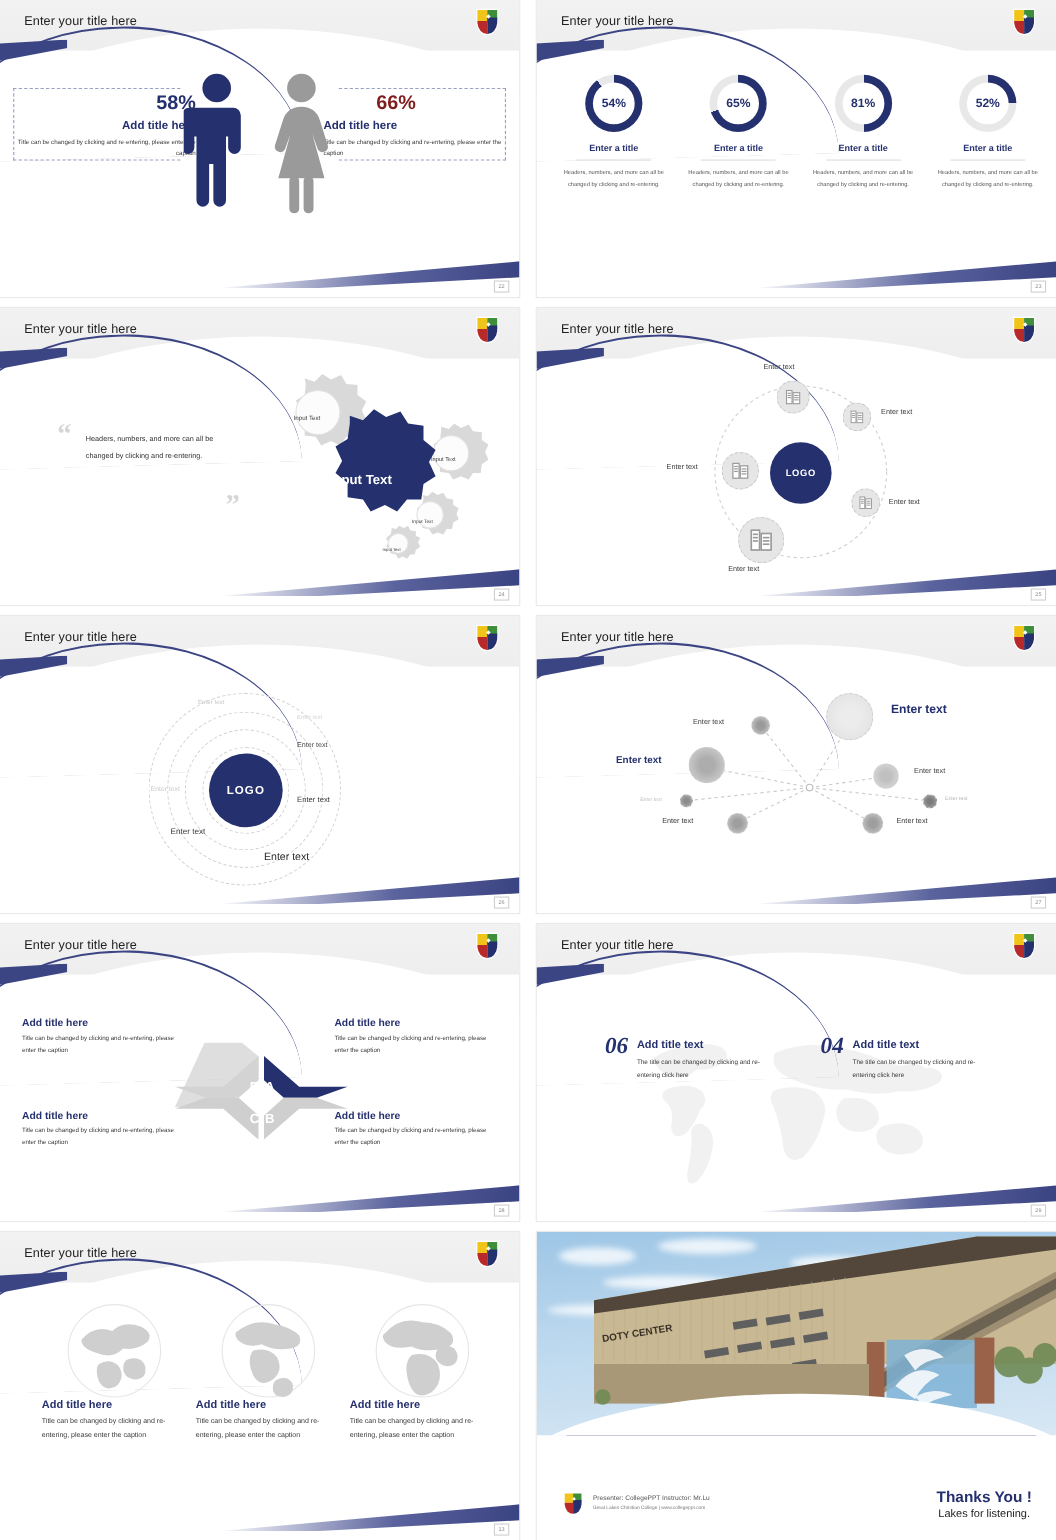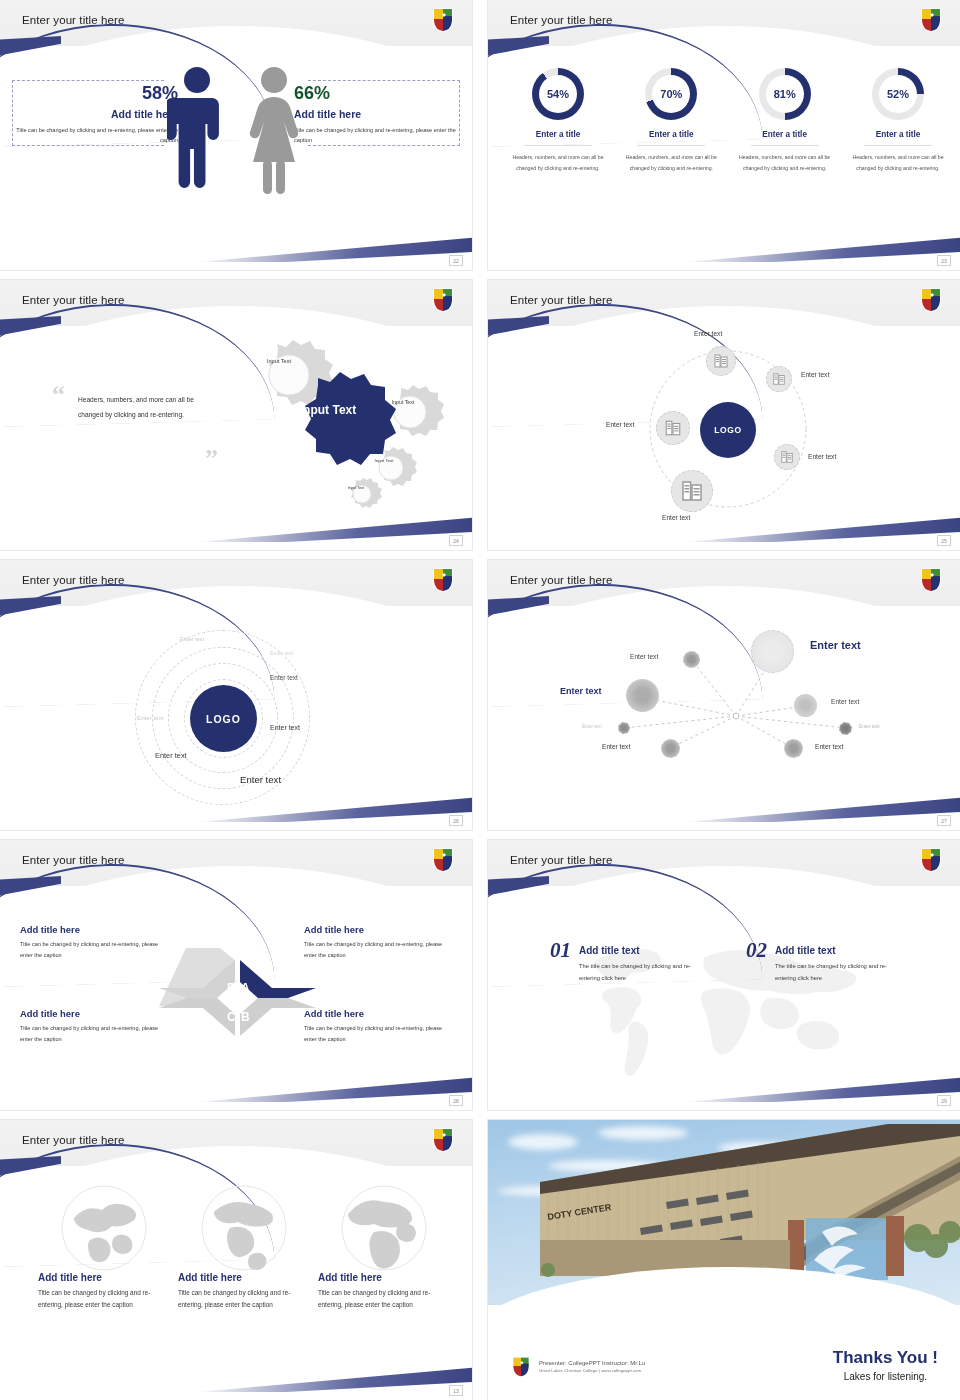--- a/index.html
+++ b/index.html
@@ -76,21 +76,21 @@
 
   
   :root { }
 
   
   .s1-wrap { position:absolute; inset:0; }
   .s1-col { position:absolute; top:38px; width:168px; }
   .s1-col.left  { left: 12px; text-align:right; }
   .s1-col.right { right: 12px; text-align:left; }
   .s1-pct { font-size: 18px; font-weight: bold; line-height:1.1; }
-  .s1-pct.m { color:#25306e; } .s1-pct.f { color:#14532d; }
+  .s1-pct.m { color:#25306e; } .s1-pct.f { color:#7f1d1d;margin-left:48px; }
   .s1-h  { font-size: 10.5px; font-weight: bold; color:#25306e; margin-top:4px; }
   .s1-p  { font-size: 5.6px; color:#3a3a3a; line-height:1.85; margin-top:5px; }
   .s1-dash { position:absolute; border:1px dashed #9aa0c0; }
   .s1-figs { position:absolute; left:50%; top:18px; transform:translateX(-50%);
              display:flex; gap:16px; align-items:flex-end; }
 
   
   .s2-row { position:absolute; left:22px; right:14px; top:22px; display:flex; justify-content:space-between; }
   .s2-item { width:96px; text-align:center; }
   .donut { position:relative; width:52px; height:52px; margin:0 auto; border-radius:50%; }
@@ -99,21 +99,21 @@
                 font-size:11px; font-weight:bold; color:#25306e; z-index:2; }
   .s2-title { margin-top:10px; font-size:8.2px; font-weight:bold; color:#25306e; }
   .s2-rule { height:1px; background:#dddddd; margin:6px 14px; }
   .s2-desc { font-size:5.2px; color:#555; line-height:2.1; }
 
   
   .quote-mark { position:absolute; font-size:26px; color:#d6d6d6; font-family:"Liberation Serif",serif; font-weight:bold; }
   .s3-text { position:absolute; left:78px; top:66px; width:142px; font-size:6.6px; color:#333; line-height:2.3; }
   .gear { position:absolute; }
   .gear .lbl { position:absolute; inset:0; display:flex; flex-direction:column;
-               align-items:center; justify-content:flex-start; text-align:center; line-height:1.15; }
+               align-items:center; justify-content:flex-end; text-align:center; line-height:1.15; }
 
   
   .s4-logo { position:absolute; width:56px; height:56px; border-radius:50%; background:#25306e;
              color:#fff; font-size:8.5px; font-weight:bold; letter-spacing:.6px;
              display:flex; align-items:center; justify-content:center; }
   .node { position:absolute; border-radius:50%; background:#e6e6e6; border:1px dashed #c9c9c9;
           display:flex; align-items:center; justify-content:center; }
   .ntext { position:absolute; font-size:6.6px; color:#3b3b3b; white-space:nowrap; }
 
   
@@ -142,21 +142,21 @@
   .s9-p { font-size:6.4px; color:#3a3a3a; line-height:1.95; margin-top:4px; }
 
   
   .photo { position:absolute; left:0; top:0; width:100%; height:185px; overflow:hidden; }
   .sky { position:absolute; inset:0; background:linear-gradient(175deg,#9ec6e6 0%, #bcd8ee 45%, #d8e8f4 100%); }
   .cloud { position:absolute; background:rgba(255,255,255,.78); border-radius:50%; filter:blur(3px); }
   .photo-curve { position:absolute; left:-5%; bottom:-40px; width:112%; height:78px;
                  background:#ffffff; border-radius:50% 50% 0 0 / 100% 100% 0 0; }
   .photo-curve-navy { position:absolute; left:-5%; bottom:-46px; width:112%; height:78px;
                  background:#2b3275; border-radius:50% 50% 0 0 / 100% 100% 0 0; }
-  .thanks-big { font-size:17px; font-weight:bold; color:#25306e; }
+  .thanks-big { font-size:14px; font-weight:bold; color:#25306e; }
   .thanks-sub { font-size:10px; color:#222; margin-top:3px; }
   .pres-1 { font-size:6px; color:#555; }
   .pres-2 { font-size:4.4px; color:#777; margin-top:2px; }
 </style>
 </head>
 <body>
 
 <div id="grid">
 
   <div class="slide">
@@ -230,21 +230,21 @@
             <div class="hole"></div>
             <div class="val">54%</div>
           </div>
           <div class="s2-title">Enter a title</div>
           <div class="s2-rule"></div>
           <div class="s2-desc">Headers, numbers, and more can all be changed by clicking and re-entering.</div>
         </div>
         <div class="s2-item">
           <div class="donut" style="background:conic-gradient(#25306e 0deg 252deg, #e8e8e8 252deg 360deg);">
             <div class="hole"></div>
-            <div class="val">70%</div>
+            <div class="val">65%</div>
           </div>
           <div class="s2-title">Enter a title</div>
           <div class="s2-rule"></div>
           <div class="s2-desc">Headers, numbers, and more can all be changed by clicking and re-entering.</div>
         </div>
         <div class="s2-item">
           <div class="donut" style="background:conic-gradient(#25306e 0deg 180deg, #e8e8e8 180deg 360deg);">
             <div class="hole"></div>
             <div class="val">81%</div>
           </div>
@@ -597,28 +597,28 @@
           <path d="M62 84 q22 -6 34 4 q8 12 -2 20 q-6 18 -18 28 q-14 6 -14 -10 q4 -20 -8 -28 q-6 -10 8 -14z"></path>
           <path d="M96 124 q14 6 12 24 q-4 26 -18 40 q-12 6 -10 -12 q6 -28 4 -44 q2 -10 12 -8z"></path>
           <path d="M176 46 q28 -12 58 -8 q36 4 60 16 q28 10 54 8 q18 4 10 16 q-18 12 -44 10 q-30 6 -58 -2 q-34 2 -62 -12 q-24 -10 -18 -28z"></path>
           <path d="M178 86 q22 -6 42 2 q16 12 10 30 q-6 26 -22 42 q-16 10 -22 -8 q-4 -30 -12 -48 q-6 -14 4 -18z"></path>
           <path d="M252 96 q24 -4 34 8 q12 16 -4 26 q-20 8 -34 -6 q-10 -16 4 -28z"></path>
           <path d="M296 126 q26 -8 40 6 q10 16 -8 24 q-26 6 -38 -10 q-6 -14 6 -20z"></path>
           <path d="M316 60 q20 -6 30 6 q6 14 -10 18 q-20 2 -24 -12 q-2 -10 4 -12z"></path>
         </g>
       </svg>
       <div style="position:absolute; left:62px; top:52px; display:flex; gap:8px;">
-        <div class="num">01</div>
+        <div class="num">06</div>
         <div style="padding-top:7px;">
           <div class="s8-h">Add title text</div>
           <div class="s8-p" style="width:128px;">The title can be changed by clicking and re-entering click here</div>
         </div>
       </div>
       <div style="position:absolute; left:258px; top:52px; display:flex; gap:8px;">
-        <div class="num">02</div>
+        <div class="num">04</div>
         <div style="padding-top:7px;">
           <div class="s8-h">Add title text</div>
           <div class="s8-p" style="width:128px;">The title can be changed by clicking and re-entering click here</div>
         </div>
       </div>
     </div>
     <div class="sweep-br"></div>
     <div class="pagenum">29</div>
   </div>
 

